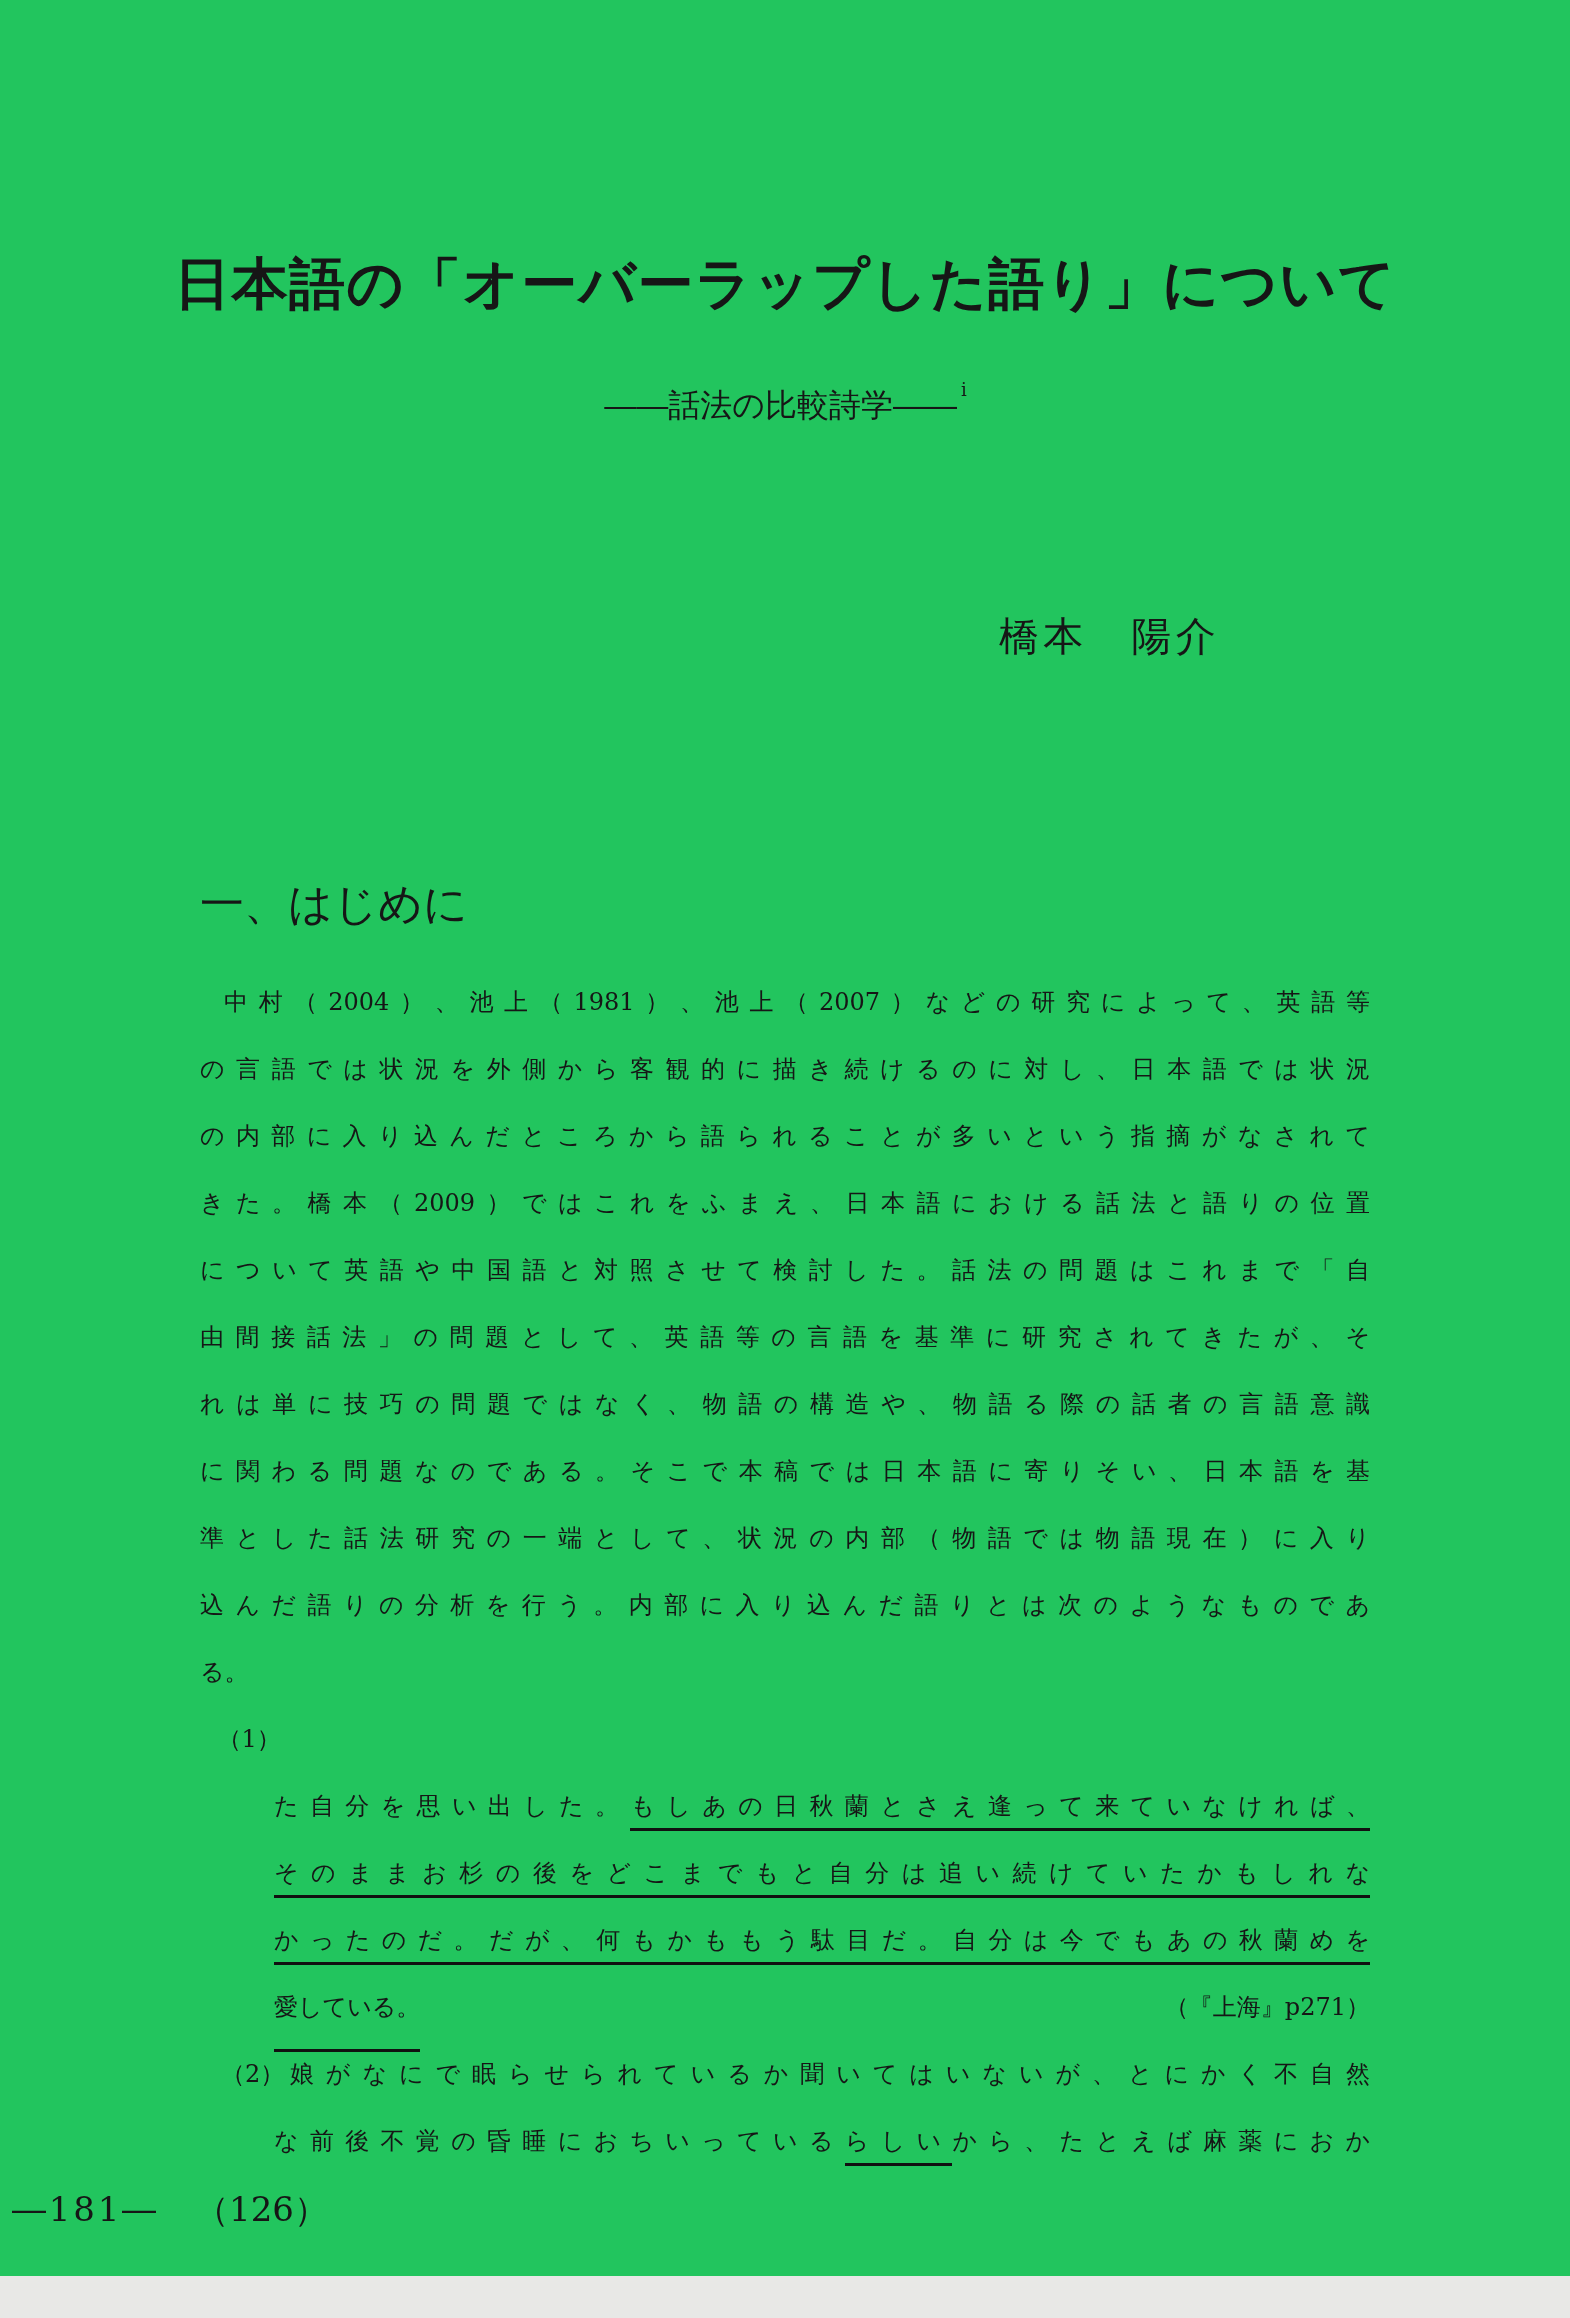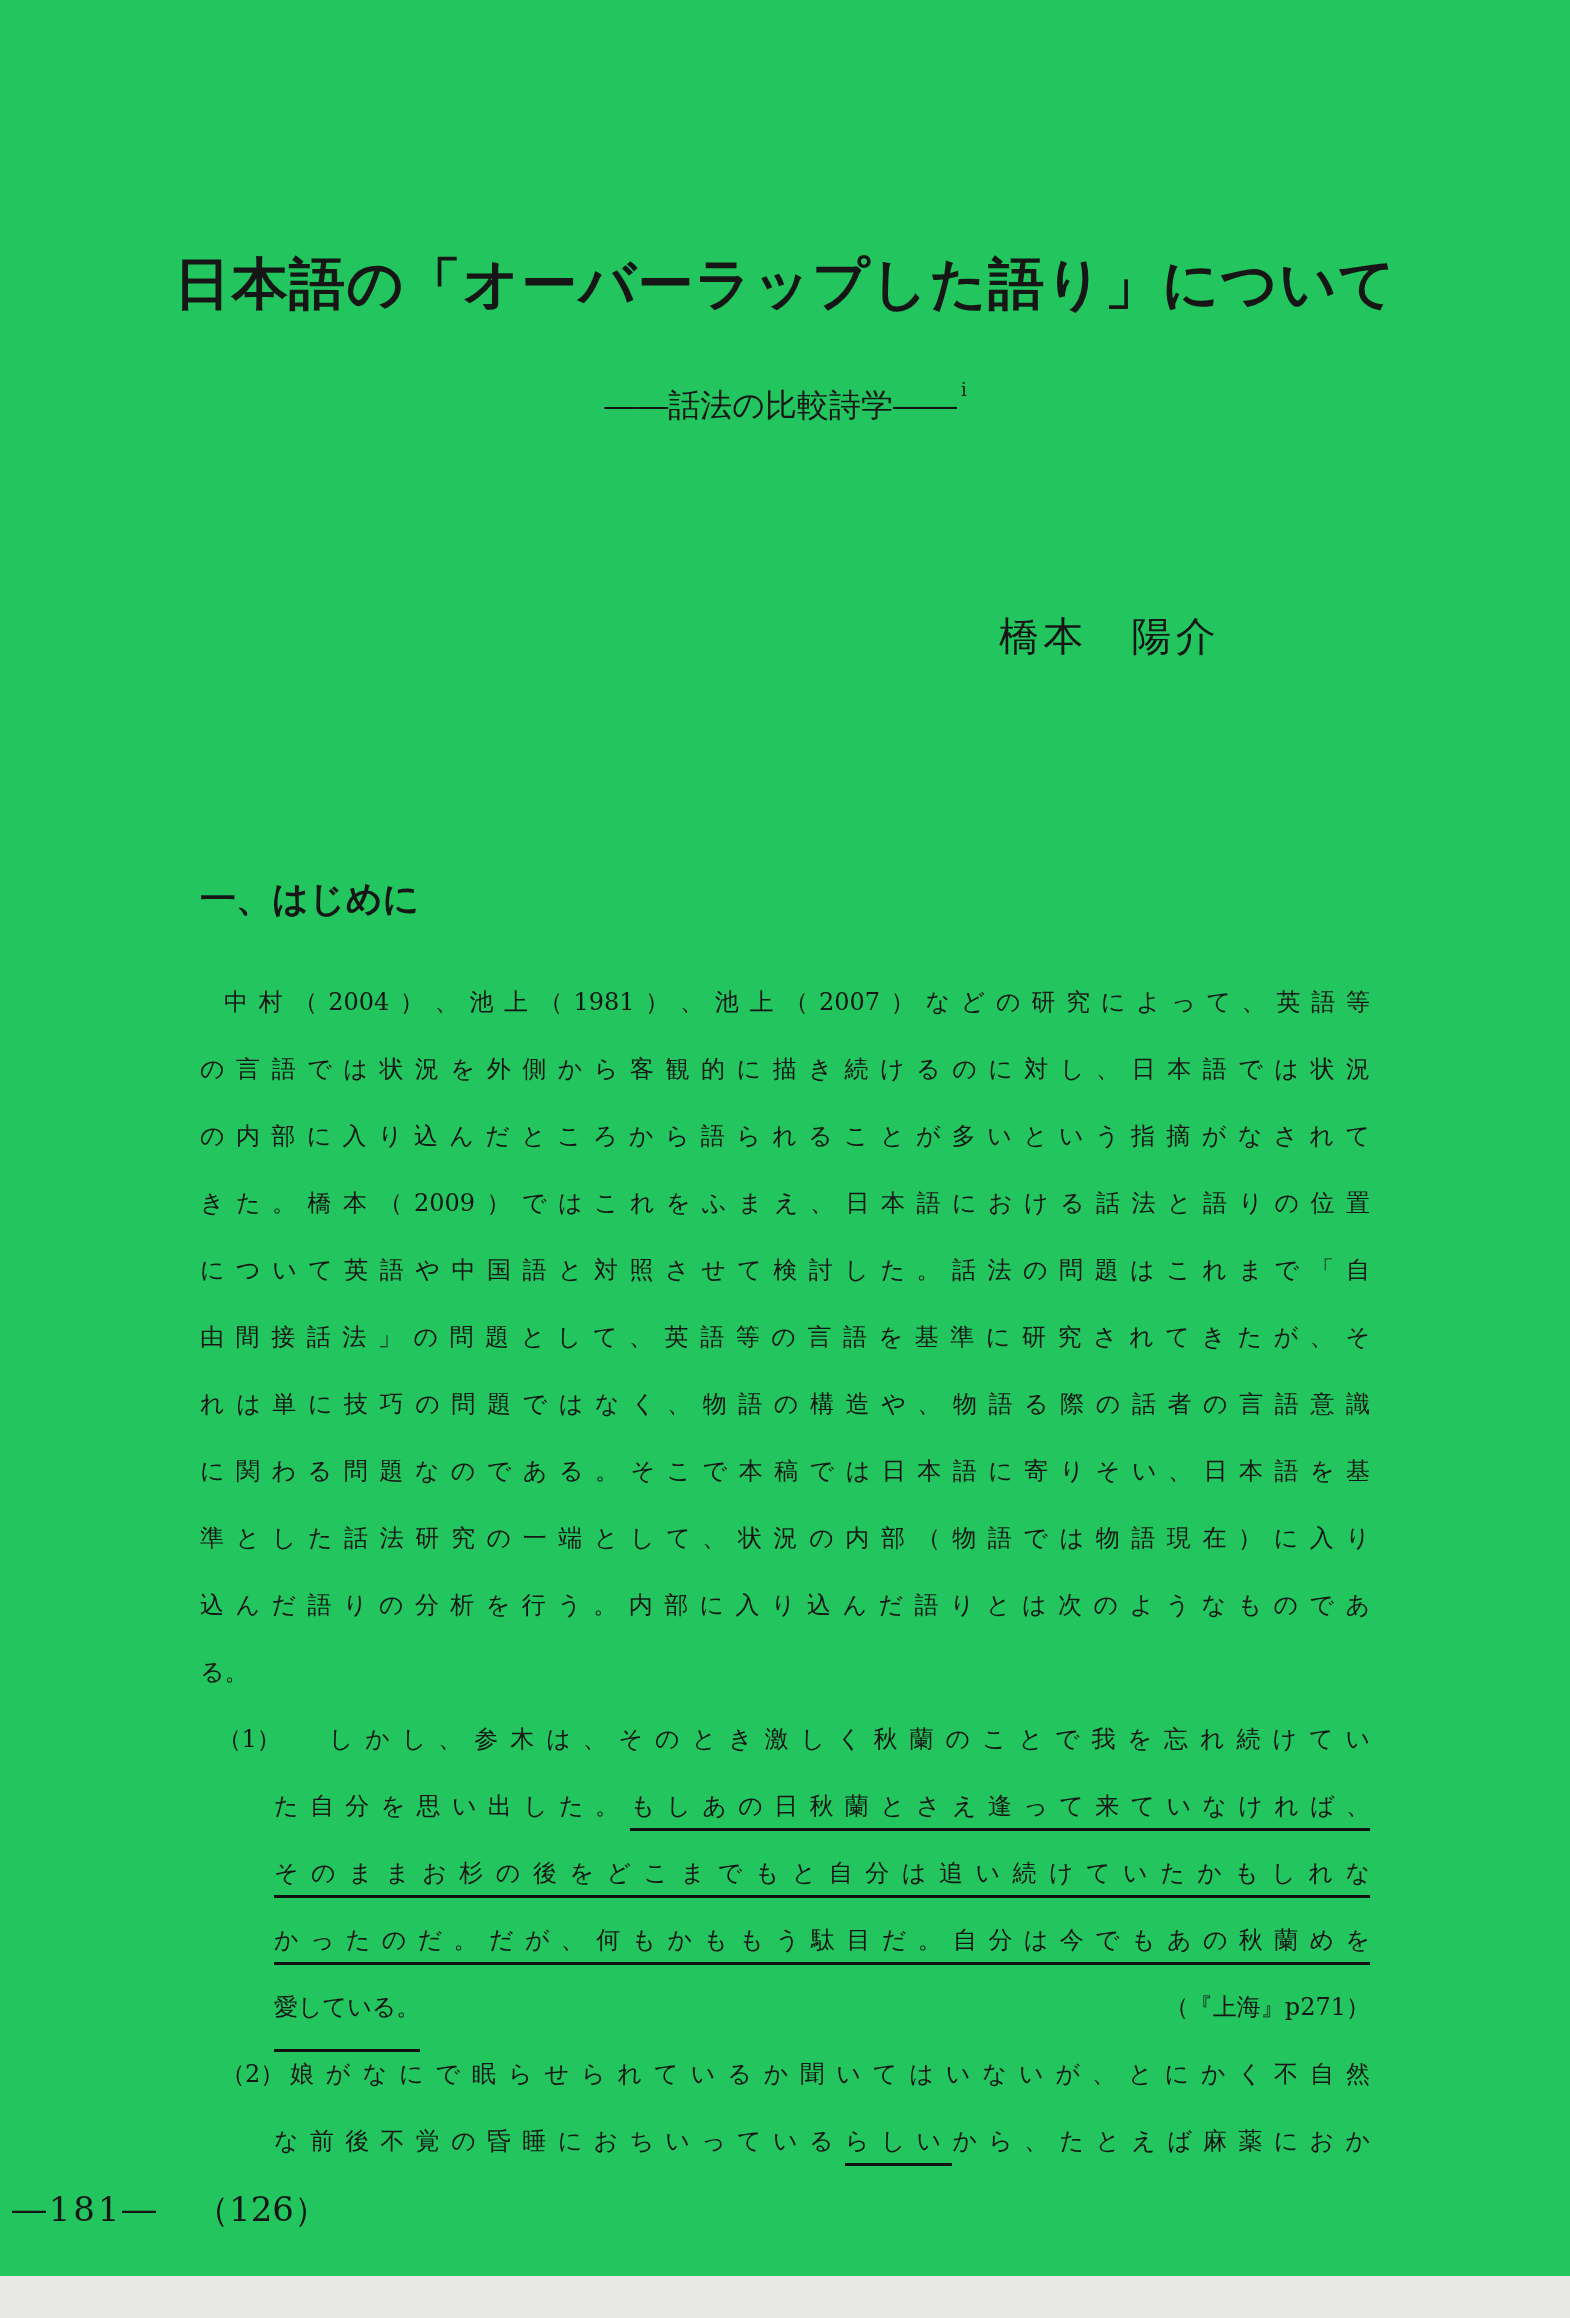--- a/index.html
+++ b/index.html
@@ -43,22 +43,22 @@
     top:609px; left:999px;
     font-size:40px;
     font-weight:500;
     letter-spacing:4.2px;
     white-space:nowrap;
   }
   
   .heading{
     position:absolute;
     top:875px; left:200px;
-    font-size:36px;
-    font-weight:700;
+    font-size:44px;
+    font-weight:400;
     white-space:nowrap;
   }
   
   .content{
     position:absolute;
     top:969px; left:200px;
     width:1170px;
     font-size:24px;
     line-height:67px;
   }
@@ -145,21 +145,20 @@
     <div class="line">について英語や中国語と対照させて検討した。話法の問題はこれまで「自</div>
     <div class="line">由間接話法」の問題として、英語等の言語を基準に研究されてきたが、そ</div>
     <div class="line">れは単に技巧の問題ではなく、物語の構造や、物語る際の話者の言語意識</div>
     <div class="line">に関わる問題なのである。そこで本稿では日本語に寄りそい、日本語を基</div>
     <div class="line">準とした話法研究の一端として、状況の内部（物語では物語現在）に入り</div>
     <div class="line">込んだ語りの分析を行う。内部に入り込んだ語りとは次のようなものであ</div>
     <div class="line noj">る。</div>
 
     <div class="line qfirst ex1">
       <span class="qlabel">（1）</span>
-      <span class="qtext">しかし、参木は、そのとき激しく秋蘭のことで我を忘れ続けてい</span>
     </div>
     <div class="line qline"><span>た自分を思い出した。</span><span class="u">もしあの日秋蘭とさえ逢って来ていなければ、</span></div>
     <div class="line qline"><span class="u">そのままお杉の後をどこまでもと自分は追い続けていたかもしれな</span></div>
     <div class="line qline"><span class="u">かったのだ。だが、何もかももう駄目だ。自分は今でもあの秋蘭めを</span></div>
     <div class="line citeline">
       <span class="u">愛している。</span>
       <span>（『上海』p271）</span>
     </div>
 
     <div class="line qfirst ex2">

